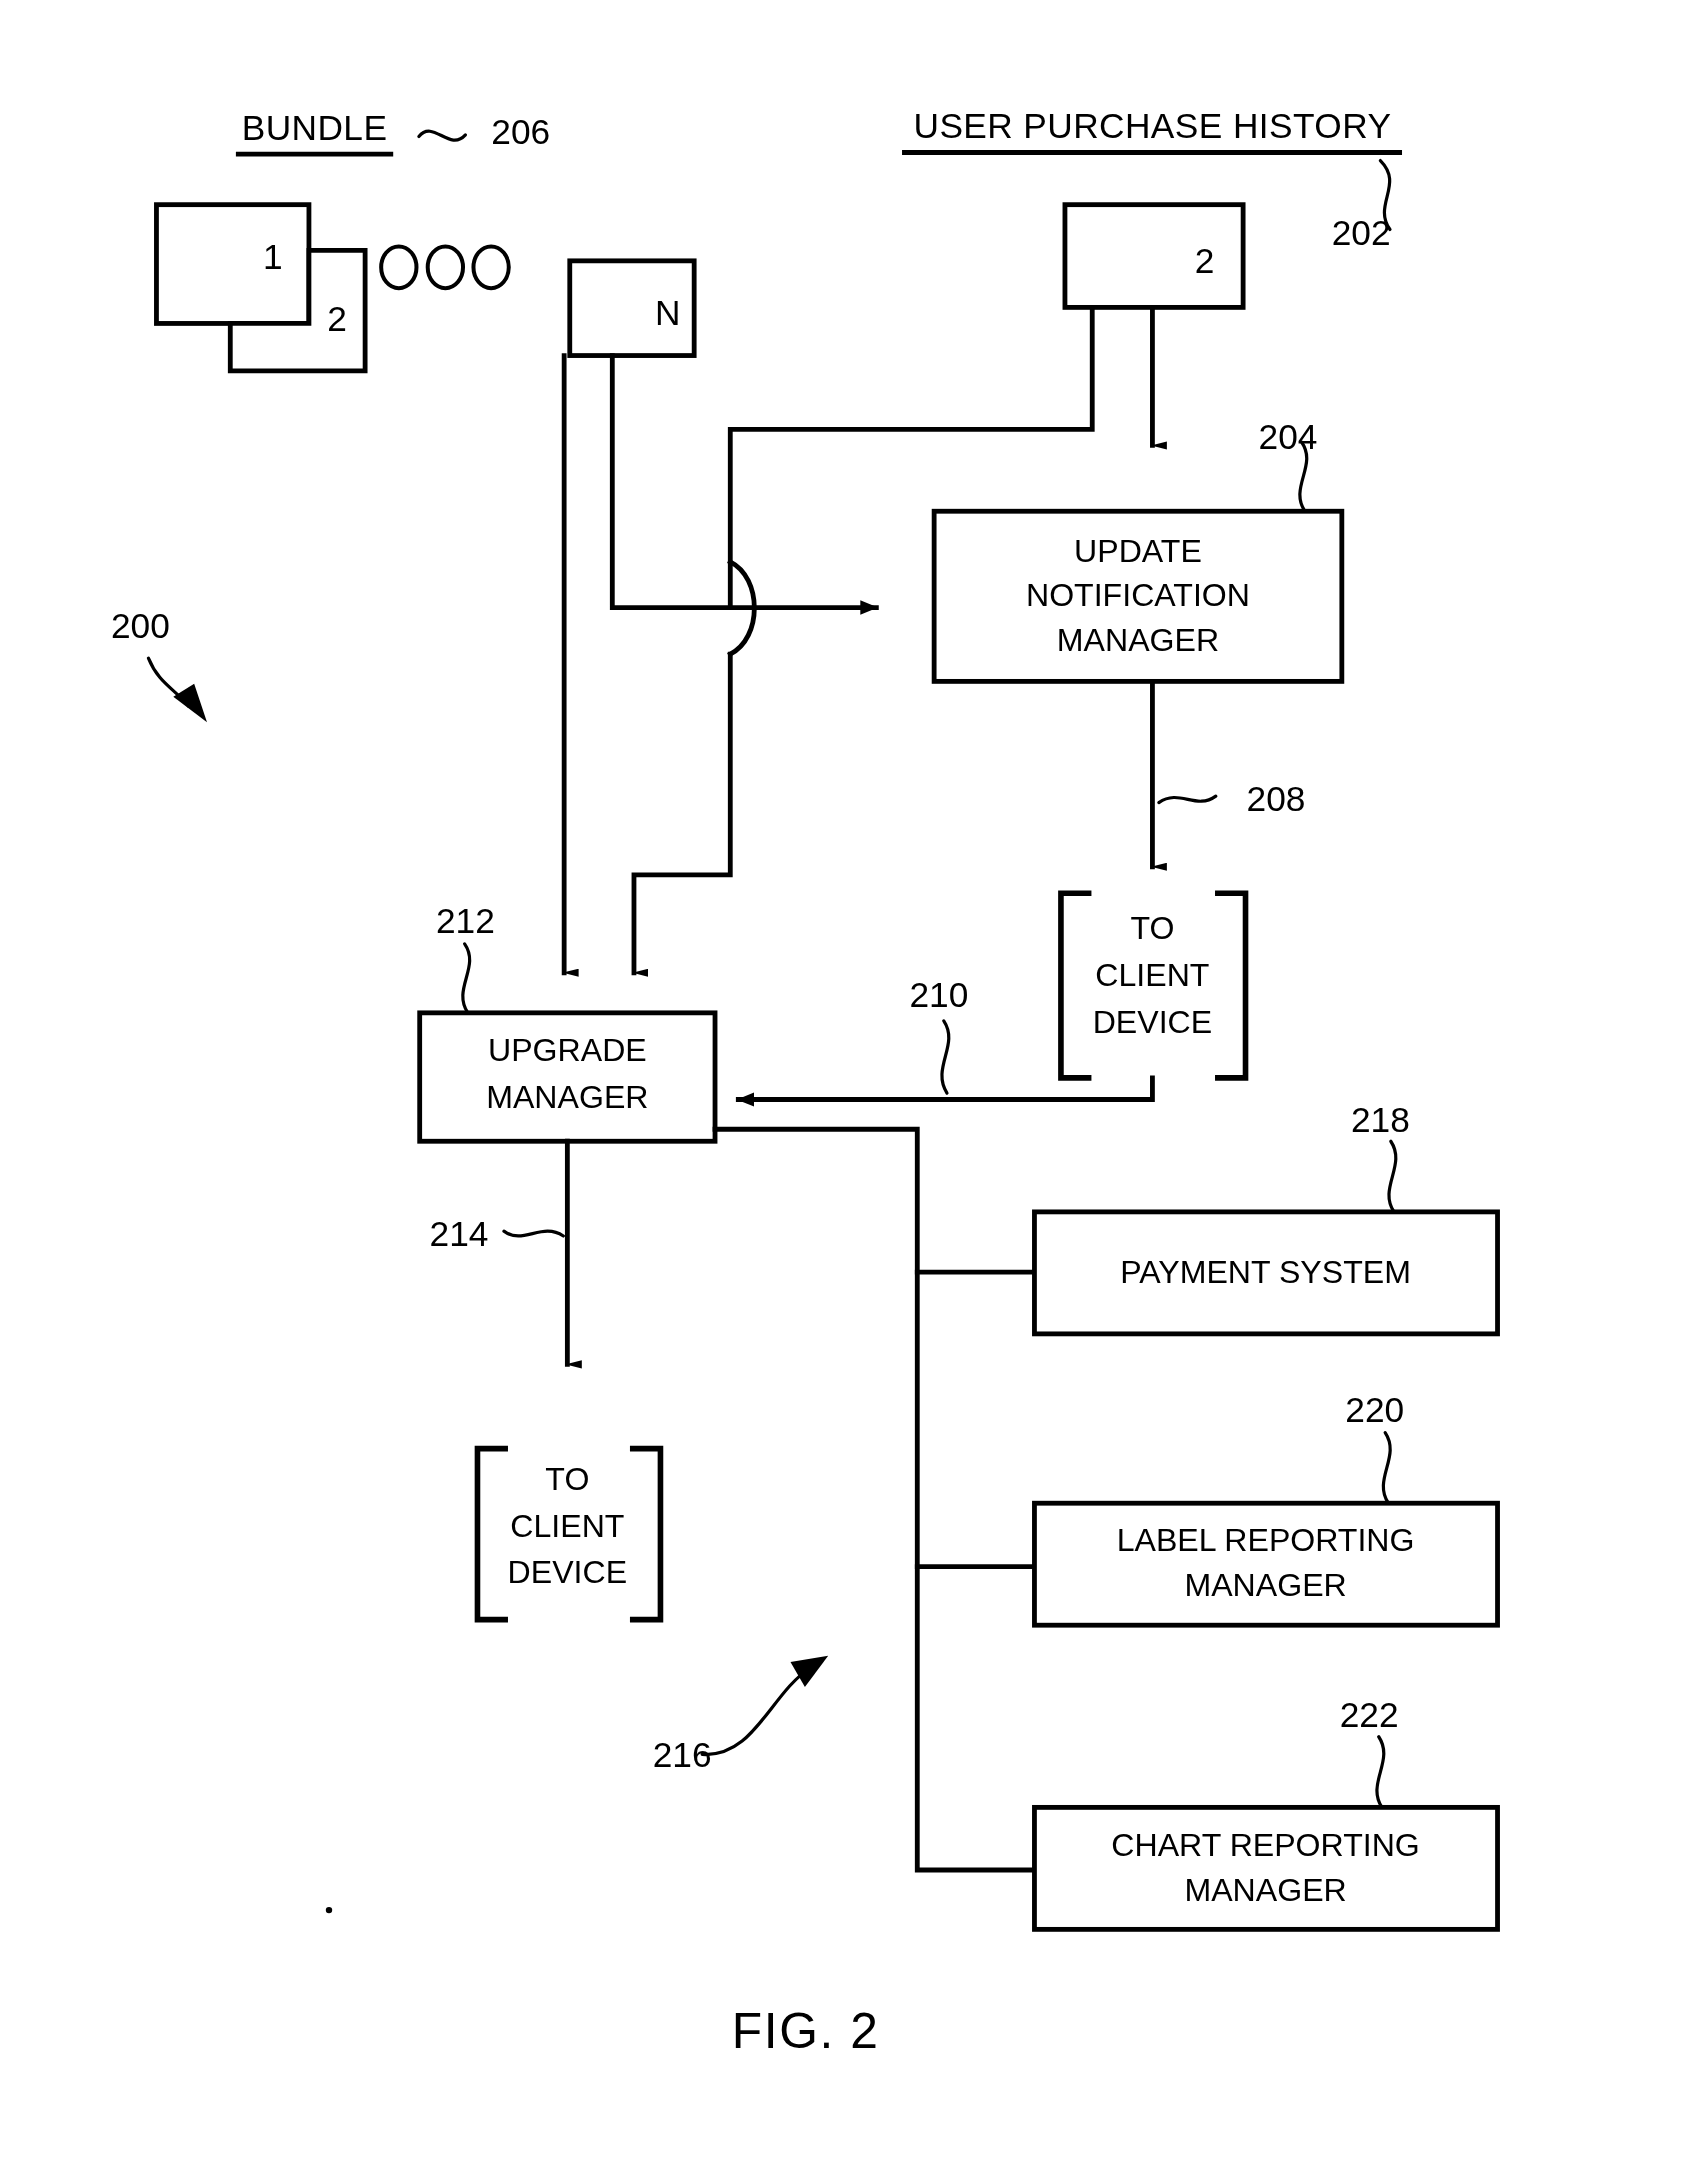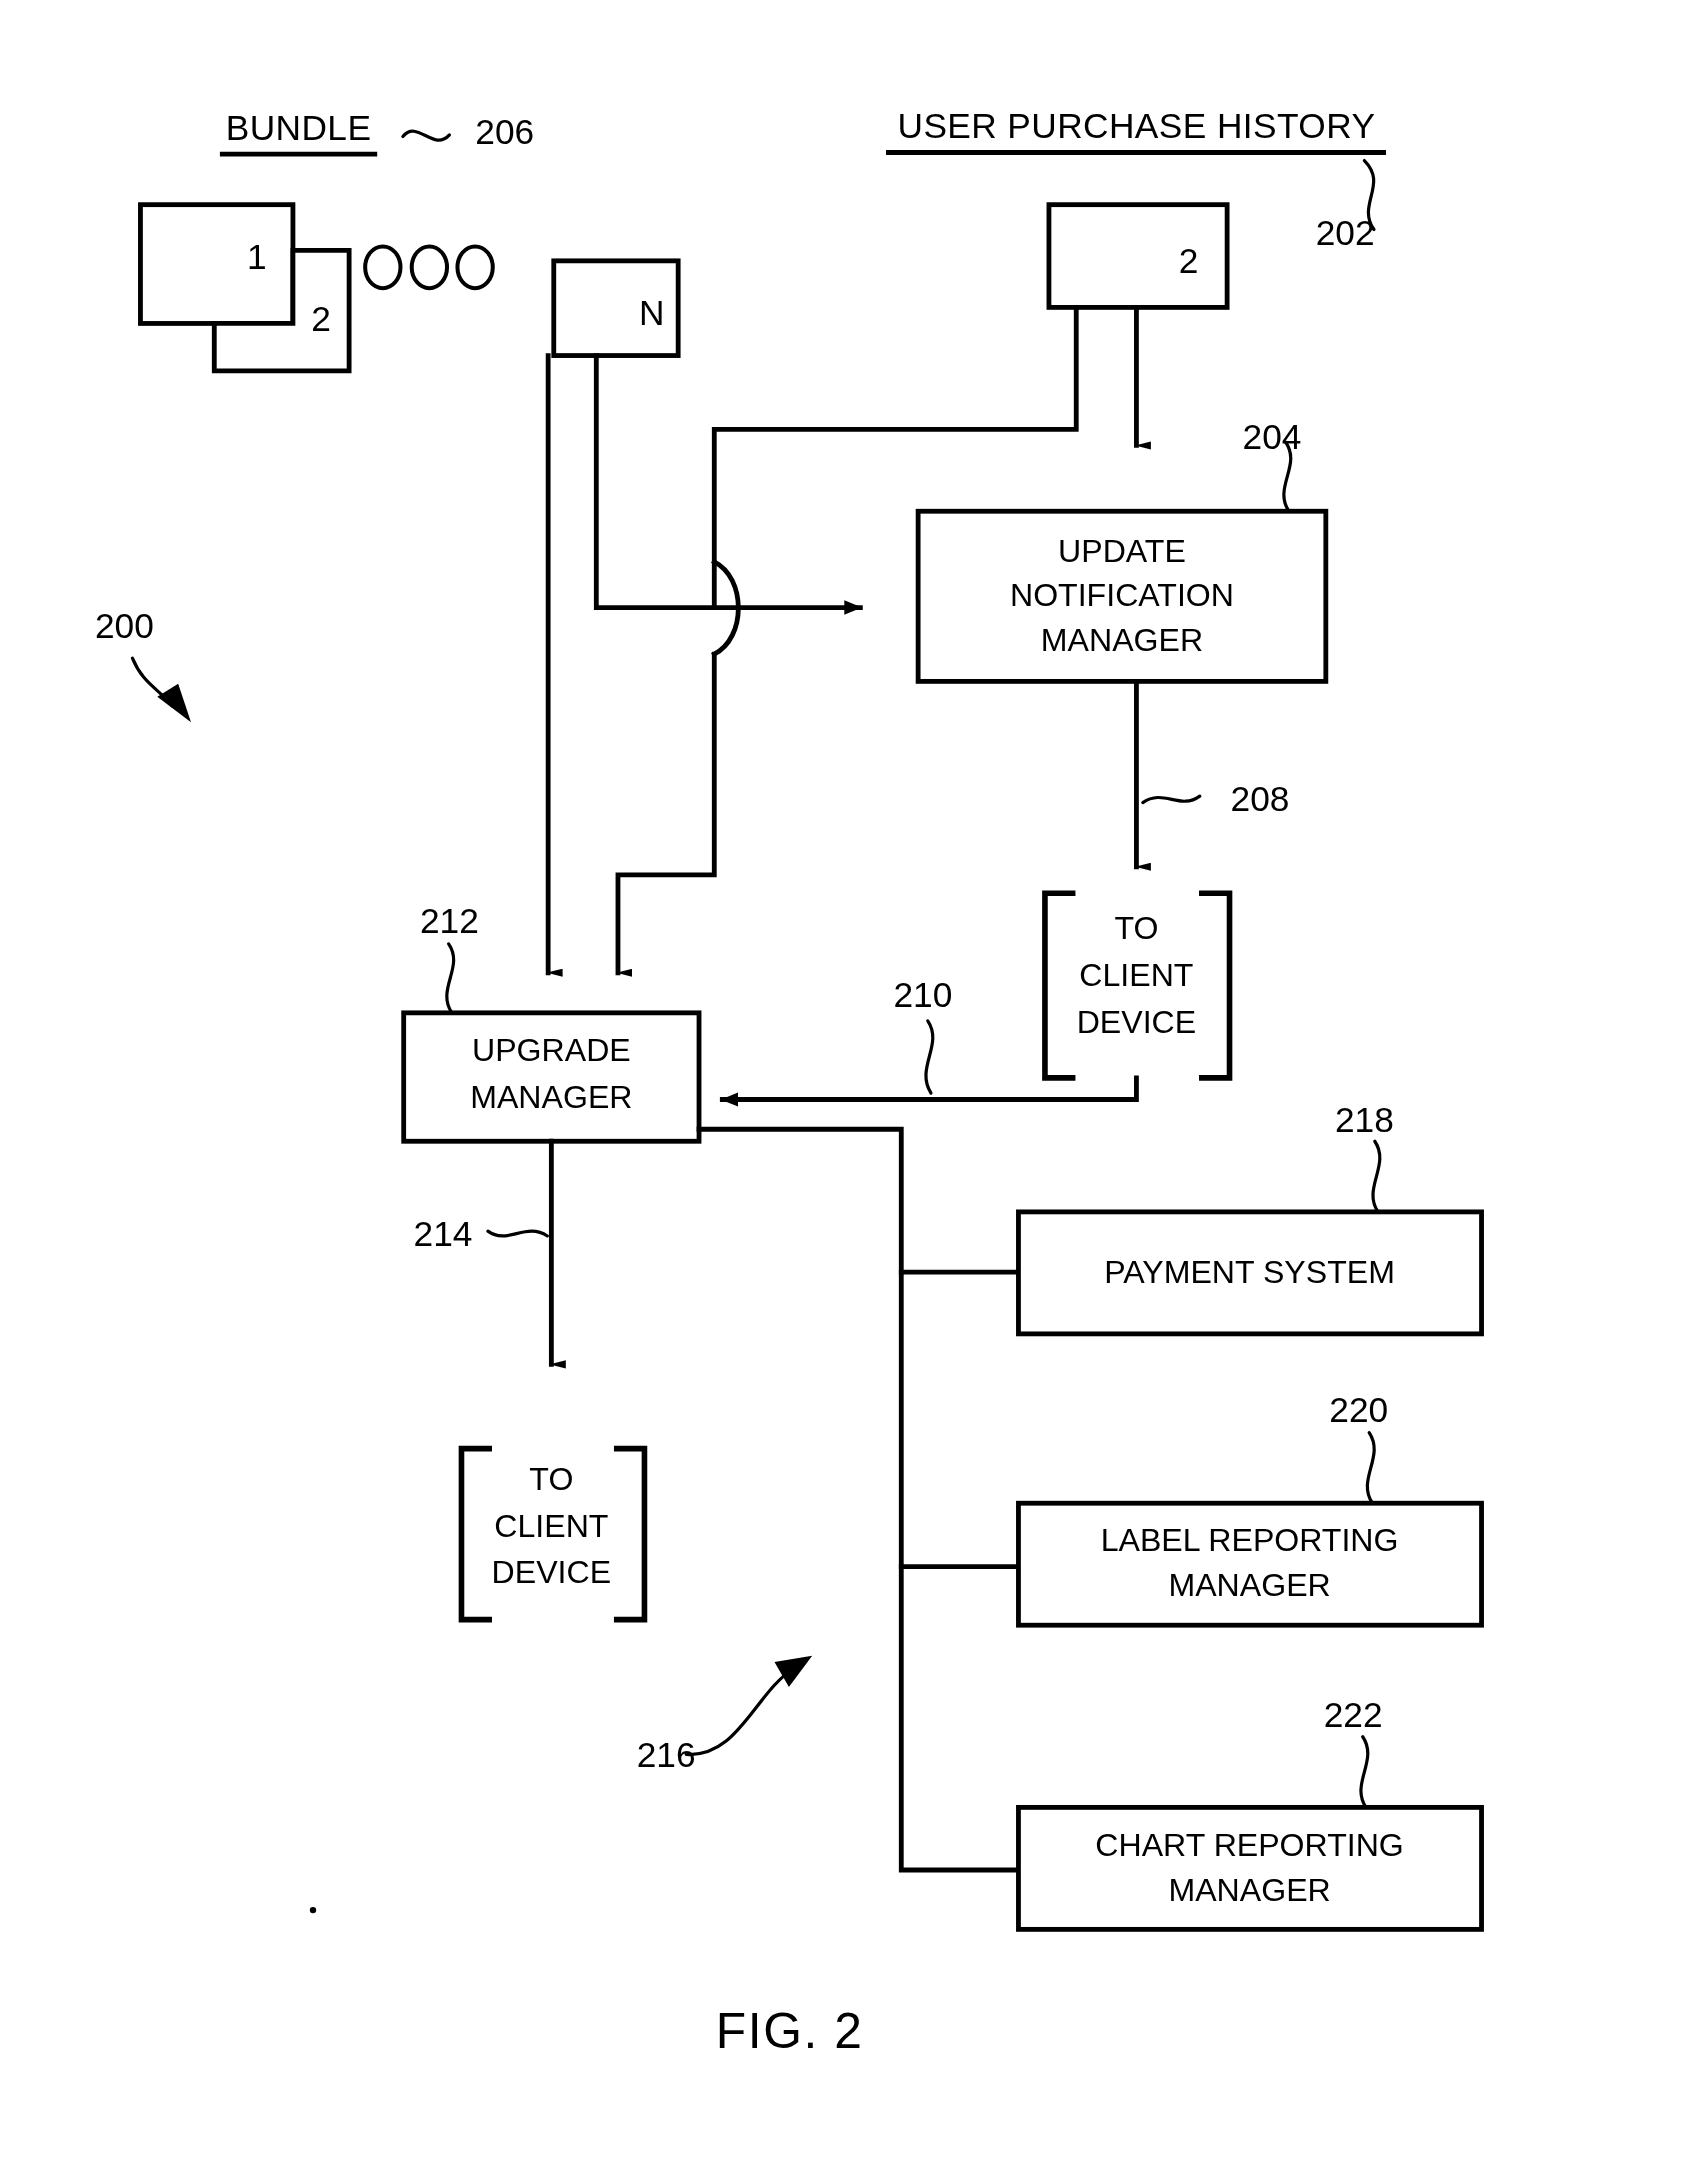--- a/index.html
+++ b/index.html
@@ -11,21 +11,21 @@
   body {
     width: 1691px;
     height: 2183px;
     position: relative;
     font-family: "Liberation Sans", sans-serif;
     color: #000000;
     overflow: hidden;
   }
   #figure-root {
     position: absolute;
-    left: 0; top: 0;
+    left: 16px; top: 0;
     width: 1646px;
     height: 2183px;
   }
   svg#diagram {
     position: absolute;
     left: 0; top: 0;
     width: 1691px;
     height: 2183px;
     display: block;
   }

